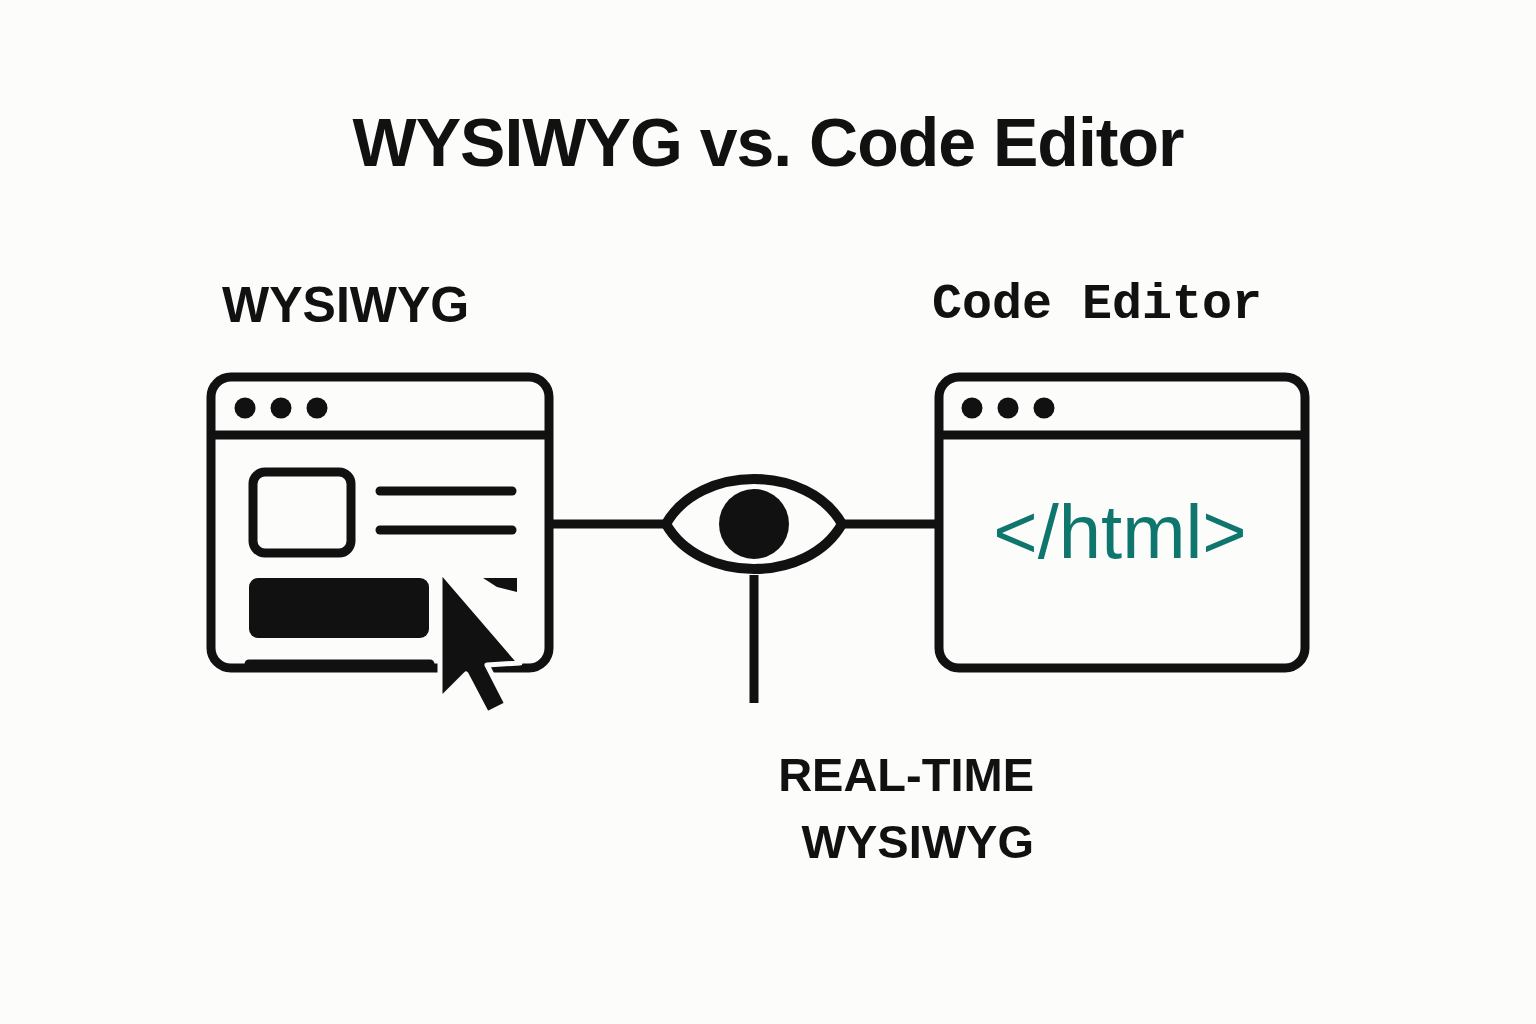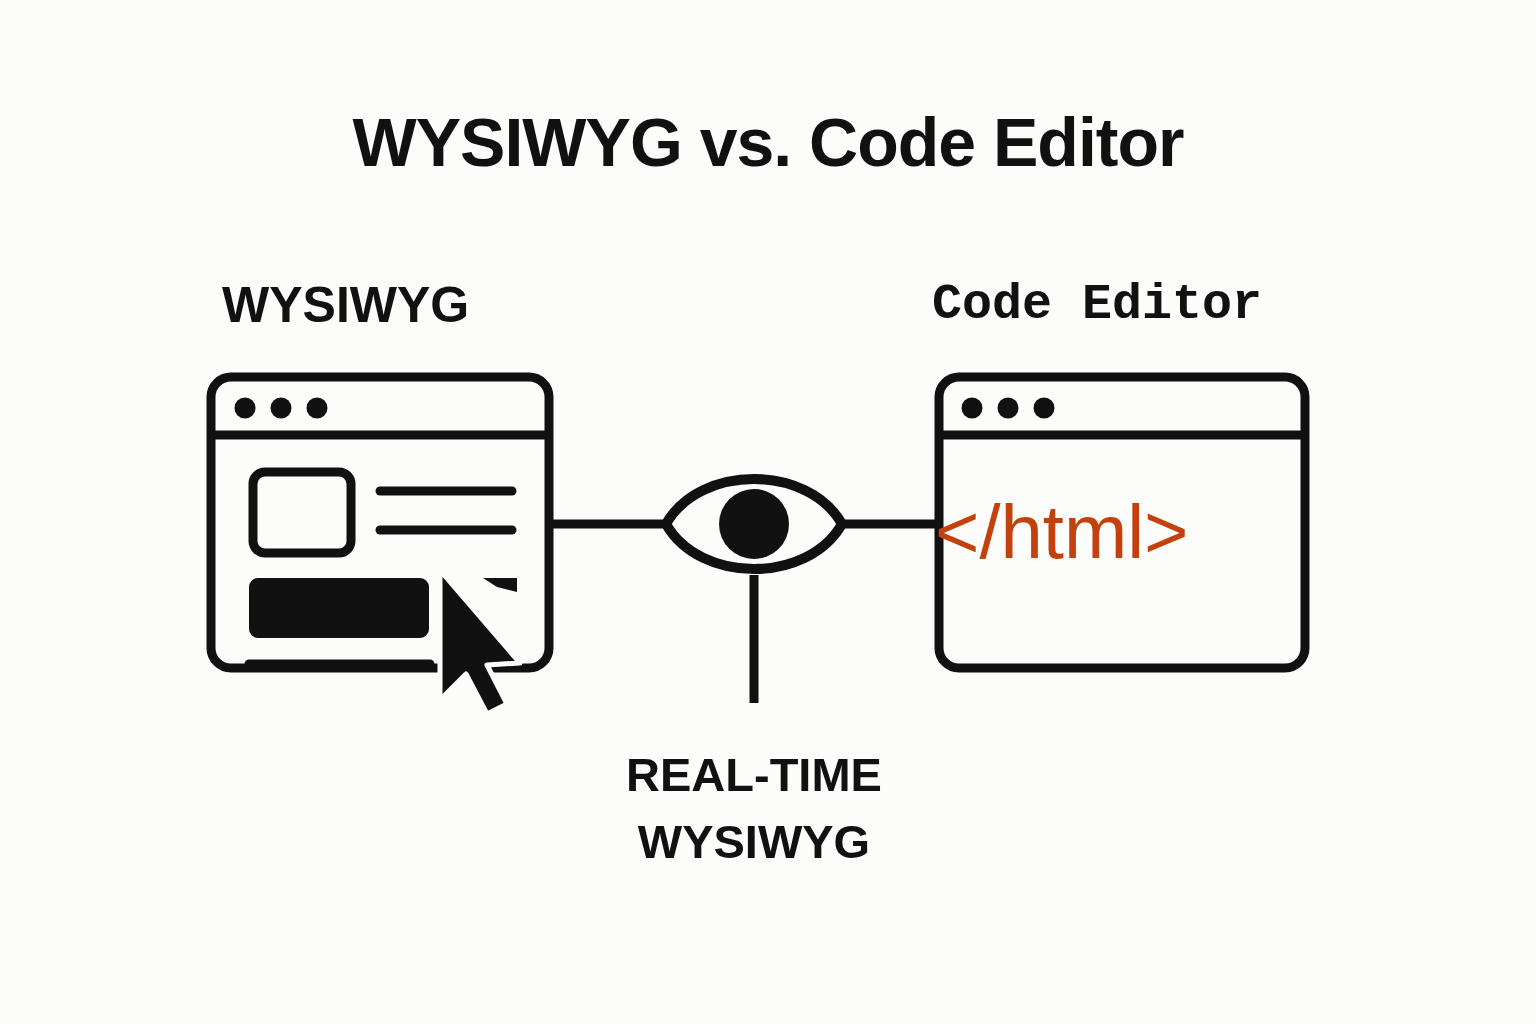--- a/index.html
+++ b/index.html
@@ -59,39 +59,39 @@
     left: 0;
     top: 0;
   }
 
   
   .flow-label {
     position: absolute;
     left: 474px;
     top: 742px;
     width: 560px;
-    text-align: center;
+    text-align: right;
     font-size: 47px;
     font-weight: 700;
     color: #111111;
     line-height: 1.42;
     white-space: nowrap;
   }
   .flow-label .line { display: block; }
 
   
   #html-tag-text {
     position: absolute;
     left: 935px;
     top: 494px;
     width: 370px;
-    text-align: left;
+    text-align: center;
     font-size: 76px;
     font-weight: 400;
-    color: #c2410c;
+    color: #0f766e;
     line-height: 1;
     white-space: nowrap;
   }
 </style>
 </head>
 <body>
 
 <div id="stage">
 
   <div class="main-title">WYSIWYG vs. Code Editor</div>

